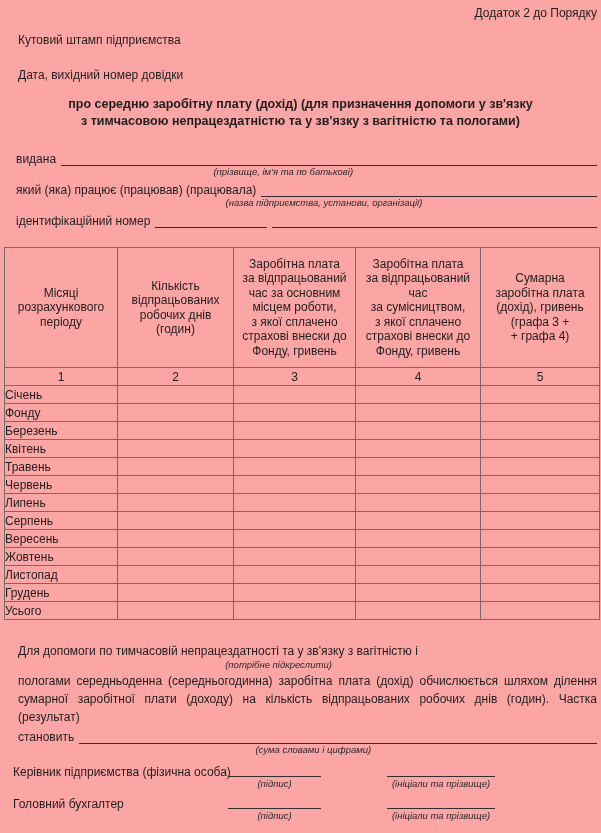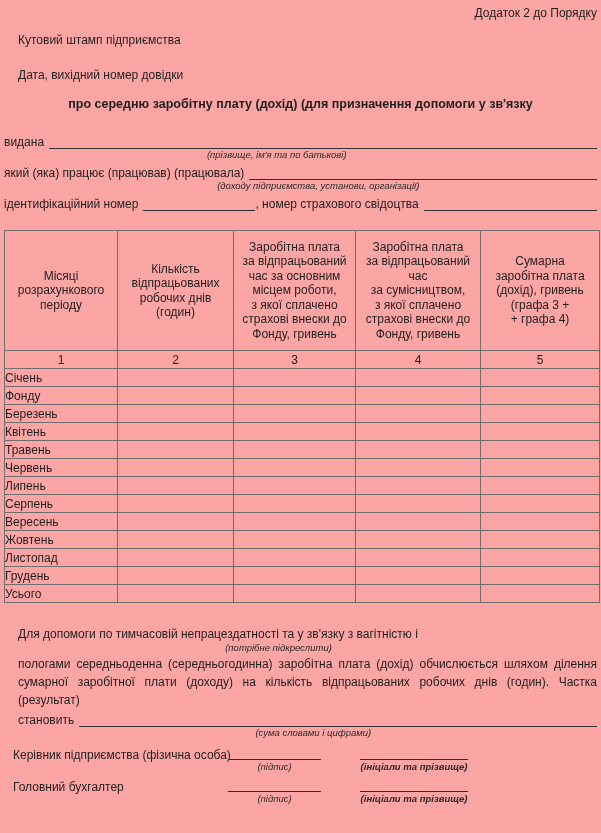--- a/index.html
+++ b/index.html
@@ -10,21 +10,21 @@
     padding:6px 4px 0 4px;
   }
   .appendix { text-align:right; }
   .stamp-label { margin:13px 0 0 14px; }
   .date-label { margin:21px 0 0 14px; }
 
   .title-block { margin-top:14px; text-align:center; font-weight:bold; }
   .title-main { font-size:13px; line-height:16px; margin-bottom:3px; }
   .title-sub  { font-size:12.5px; line-height:17px; }
 
-  .form-section { margin:18px 0 0 0; }
+  .form-section { margin:18px 0 0 12px; }
   .form-line { display:flex; align-items:flex-end; position:relative; height:18px; }
   .form-line .lbl { white-space:nowrap; }
   .fill { border-bottom:1px solid #2e2e2e; height:15px; }
   .fill.grow { flex:1 1 auto; margin-left:5px; }
   .fill.fixed { width:112px; margin-left:5px; }
   .cap-row { position:relative; height:13px; }
   .cap {
     position:absolute; top:0; transform:translateX(-50%);
     font-style:italic; font-size:9.5px; line-height:11px; white-space:nowrap; color:#2a2a2a;
   }
@@ -43,54 +43,54 @@
   .note-line1 { line-height:15px; }
   .note-just { text-align:justify; text-align-last:justify; line-height:18px; }
   .amount-line { display:flex; align-items:flex-end; position:relative; height:18px; }
 
   .sig-row { position:relative; height:30px; margin-left:9px; margin-top:2px; }
   .sig-row .sig-label { position:absolute; left:0; top:6px; }
   .sig-group { position:absolute; top:0; text-align:center; }
   .sig-group .sline { height:17px; border-bottom:1px solid #2e2e2e; }
   .sig-group .scap { font-style:italic; font-size:9.5px; line-height:11px; margin-top:1px; color:#2a2a2a; }
   .sig-g1 { left:215px; width:93px; }
-  .sig-g2 { left:347px; width:108px;font-weight:bold; }
+  .sig-g2 { left:374px; width:108px; }
 </style>
 </head>
 <body>
 
 <div class="page">
 
   <div class="appendix">Додаток 2 до Порядку</div>
   <div class="stamp-label">Кутовий штамп підприємства</div>
   <div class="date-label">Дата, вихідний номер довідки</div>
 
   <div class="title-block">
     <div class="title-sub">про середню заробітну плату (дохід) (для призначення допомоги у зв'язку</div>
+    <div class="title-sub">з тимчасовою непрацездатністю та у зв'язку з вагітністю та пологами)</div>
   </div>
 
   <div class="form-section">
     <div class="form-line">
       <span class="lbl">видана</span>
       <span class="fill grow"></span>
     </div>
     <div class="cap-row">
       <span class="cap" style="left:46%;">(прізвище, ім'я та по батькові)</span>
     </div>
     <div class="form-line">
       <span class="lbl">який (яка) працює (працював) (працювала)</span>
       <span class="fill grow"></span>
     </div>
     <div class="cap-row">
-      <span class="cap" style="left:53%;">(доходу підприємства, установи, організації)</span>
+      <span class="cap" style="left:53%;">(назва підприємства, установи, організації)</span>
     </div>
     <div class="form-line">
       <span class="lbl">ідентифікаційний номер</span>
       <span class="fill fixed"></span>
-      <span class="lbl">, номер страхового свідоцтва</span>
       <span class="fill grow"></span>
     </div>
   </div>
 
   <table class="salary">
     <colgroup>
       <col style="width:113px">
         <col style="width:116px">
         <col style="width:122px">
         <col style="width:125px">

